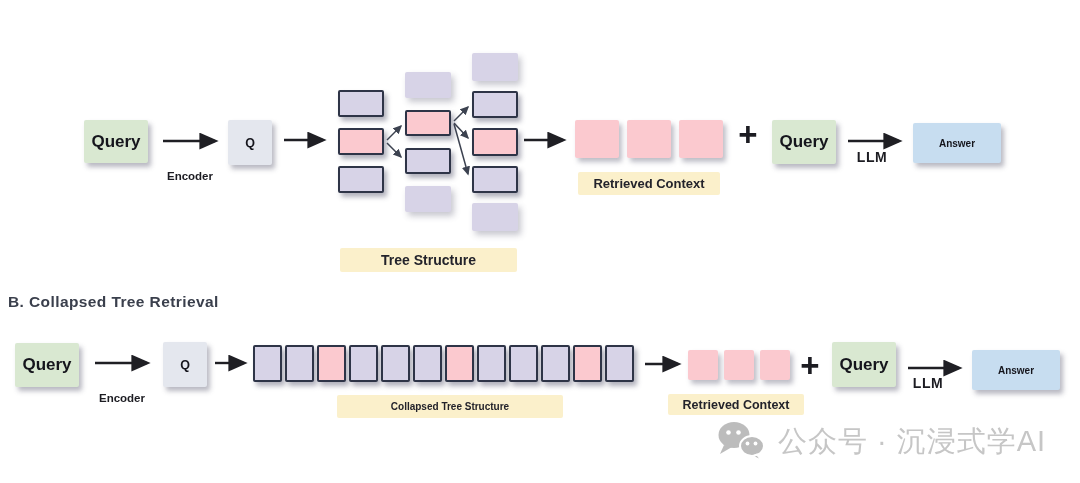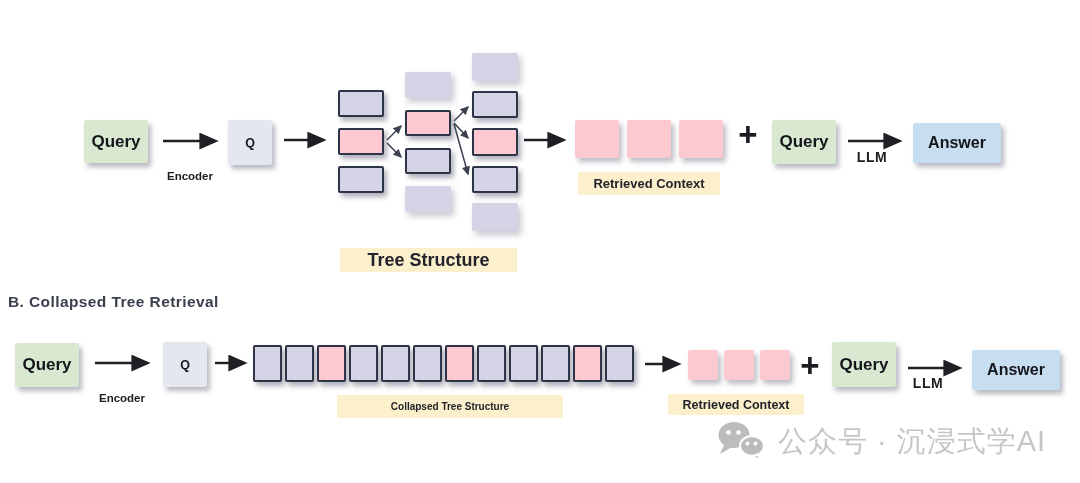--- a/index.html
+++ b/index.html
@@ -14,21 +14,21 @@
     font-weight:bold;font-size:15.5px;color:var(--title-text);
     letter-spacing:.4px;white-space:pre;
   }
   .box{
     display:flex;align-items:center;justify-content:center;
     font-weight:bold;color:#15151c;border-radius:2px;
     box-shadow:3px 4px 5px rgba(70,70,95,.38);
   }
   .box.query{background:var(--query-green);font-size:17px;}
   .box.qenc{background:var(--encoder-gray);font-size:12.5px;}
-  .box.answer{background:var(--answer-blue);font-size:16px;}
+  .box.answer{background:var(--answer-blue);font-size:10px;}
   .arrow-caption{
     position:absolute;font-weight:bold;color:#1c1c22;text-align:center;
   }
   .cap-sm{font-size:11.5px;margin-top:20px;}
   .cap-llm{font-size:14px;letter-spacing:.5px;}
   .ylabel{
     position:absolute;background:var(--label-yellow);color:#23232b;
     font-weight:bold;display:flex;align-items:center;justify-content:center;
     border-radius:2px;
   }
@@ -112,21 +112,21 @@
       <div class="node purple plain"></div>
     </div>
   <div class="col" id="col-a3">
       <div class="node purple plain"></div>
       <div class="node purple bordered"></div>
       <div class="node pink bordered"></div>
       <div class="node purple bordered"></div>
       <div class="node purple plain"></div>
     </div>
 
-  <div class="ylabel" style="left:340px;top:248px;width:177px;height:24px;font-size:18px;">Tree Structure</div>
+  <div class="ylabel" style="left:340px;top:248px;width:177px;height:24px;font-size:14px;">Tree Structure</div>
 
   <div class="chunk-row" id="retrieved-a">
       <div class="chunk"></div>
       <div class="chunk"></div>
       <div class="chunk"></div>
     </div>
 
   <div class="ylabel" style="left:578px;top:172px;width:142px;height:23px;font-size:13px;">Retrieved Context</div>
 
   <div class="plus" style="left:734px;top:113px;width:28px;height:44px;">+</div>

